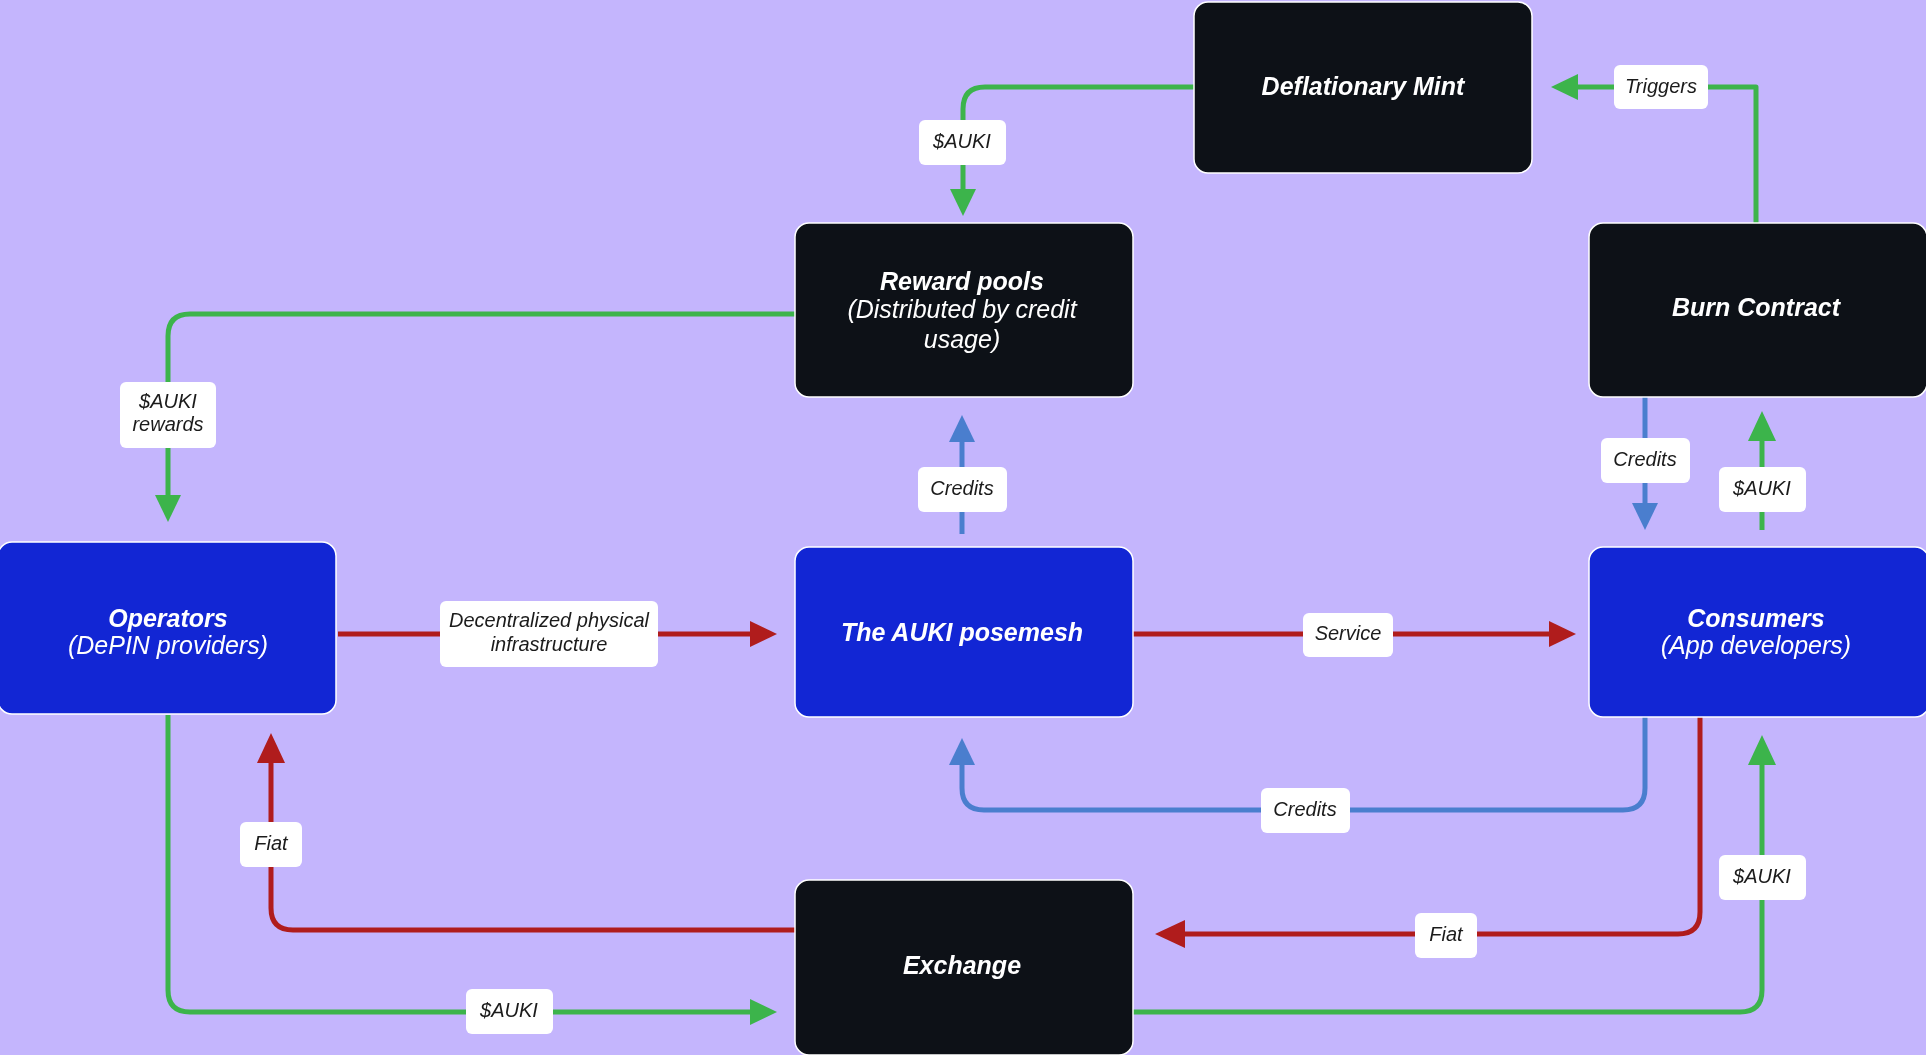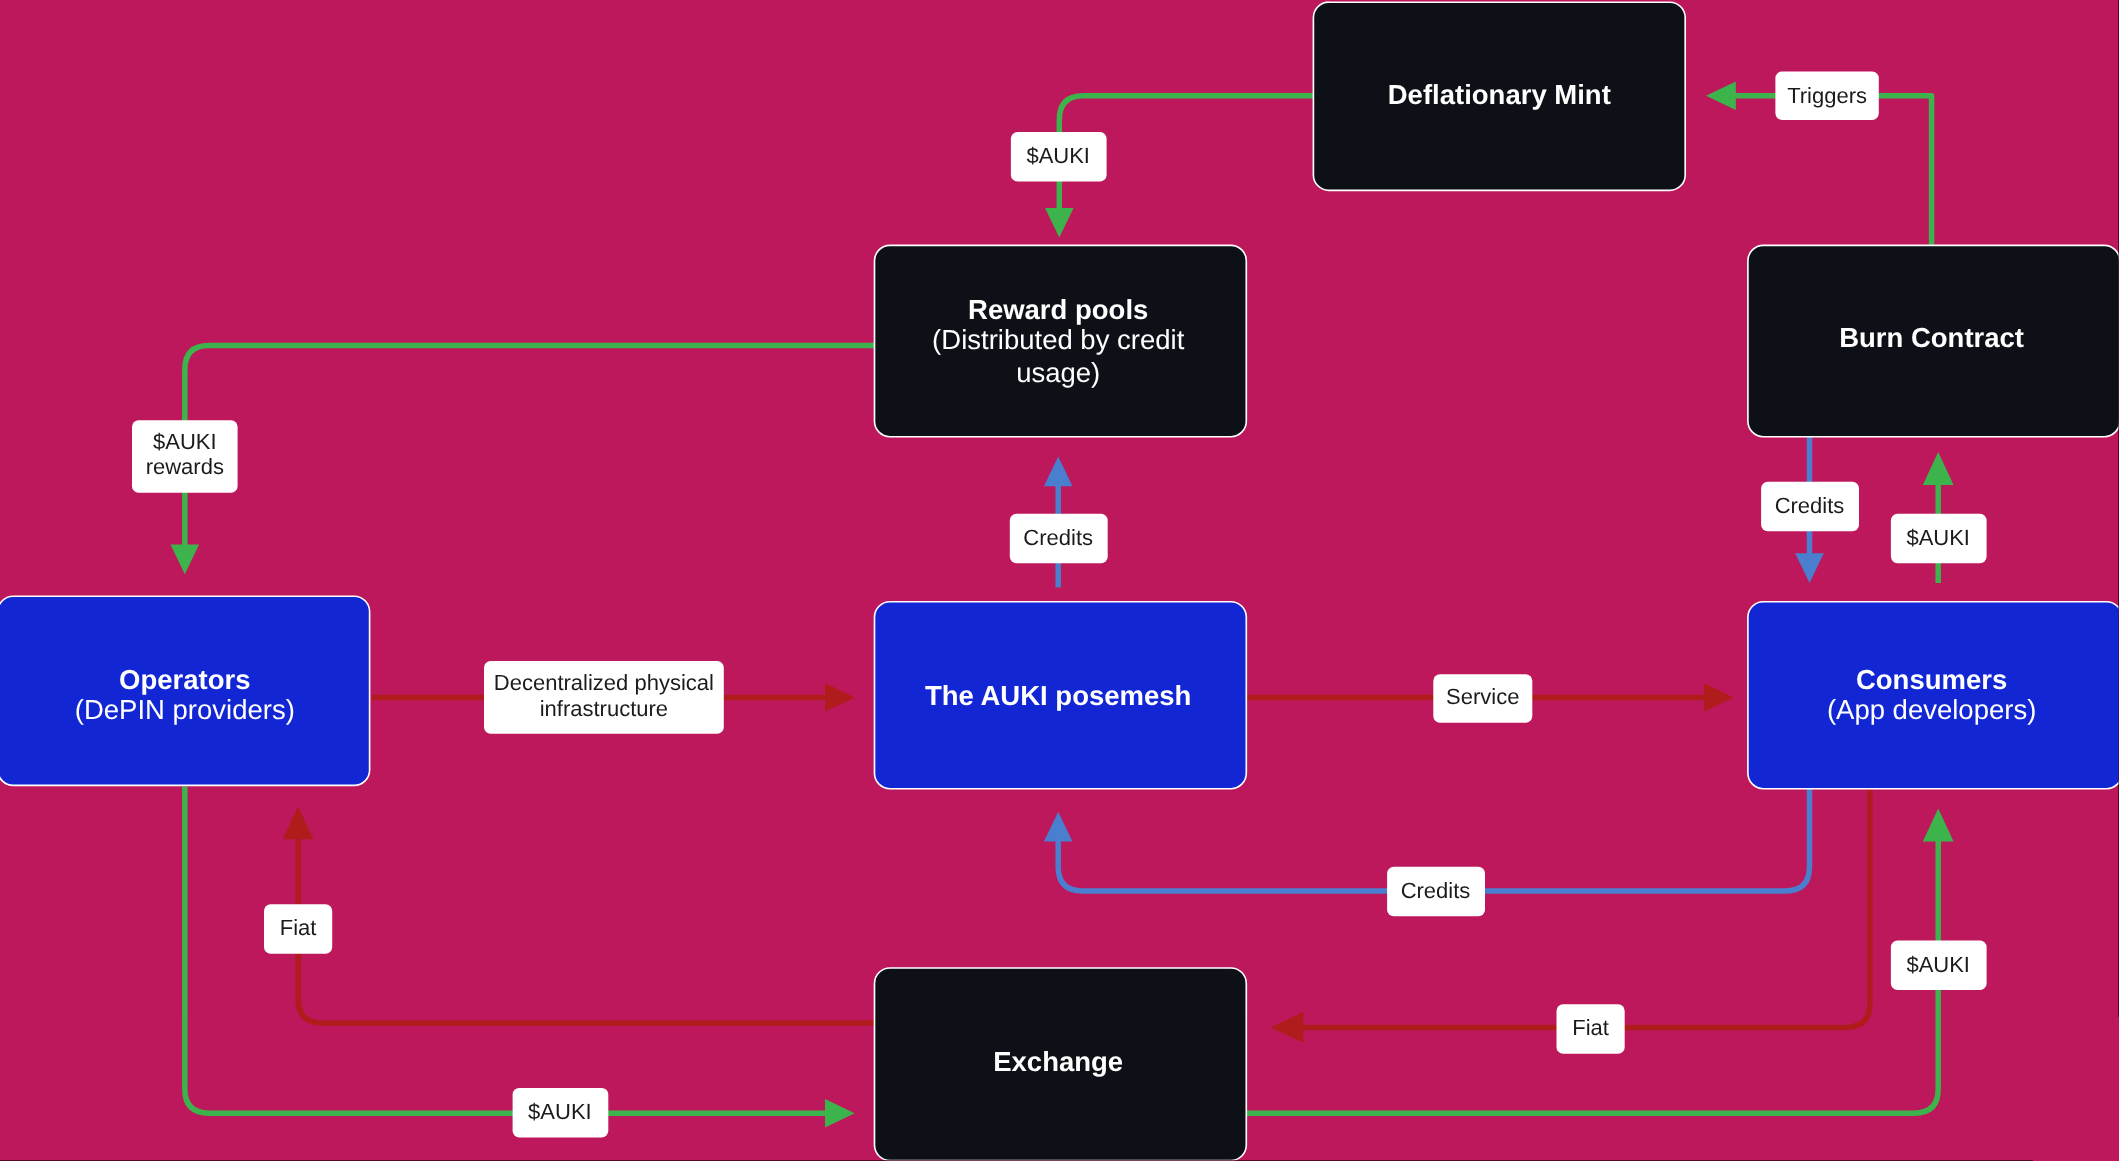--- a/index.html
+++ b/index.html
@@ -4,23 +4,24 @@
 <style>
   html, body {
     margin: 0;
     padding: 0;
     background: #000000;
   }
   #canvas-wrap {
     position: relative;
     width: 1926px;
     height: 1055px;
-    background: #be185d;
+    background: #c4b5fd;
     overflow: hidden;
     font-family: "Liberation Sans", sans-serif;
+    font-style: italic;
   }
   svg.flow {
     position: absolute;
     inset: 0;
     width: 1926px;
     height: 1055px;
     display: block;
   }
   .node-rect-dark {
     fill: #0d1117;

